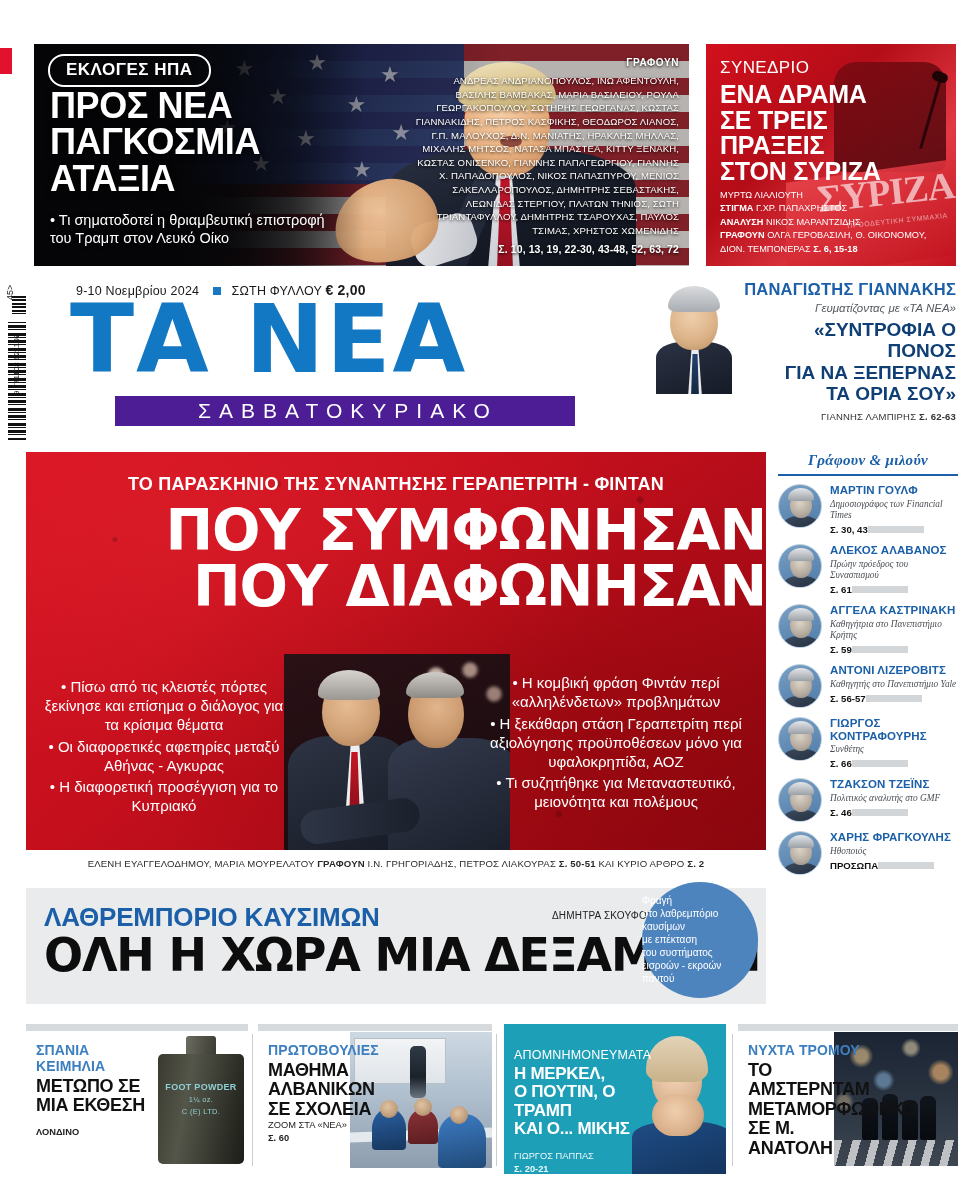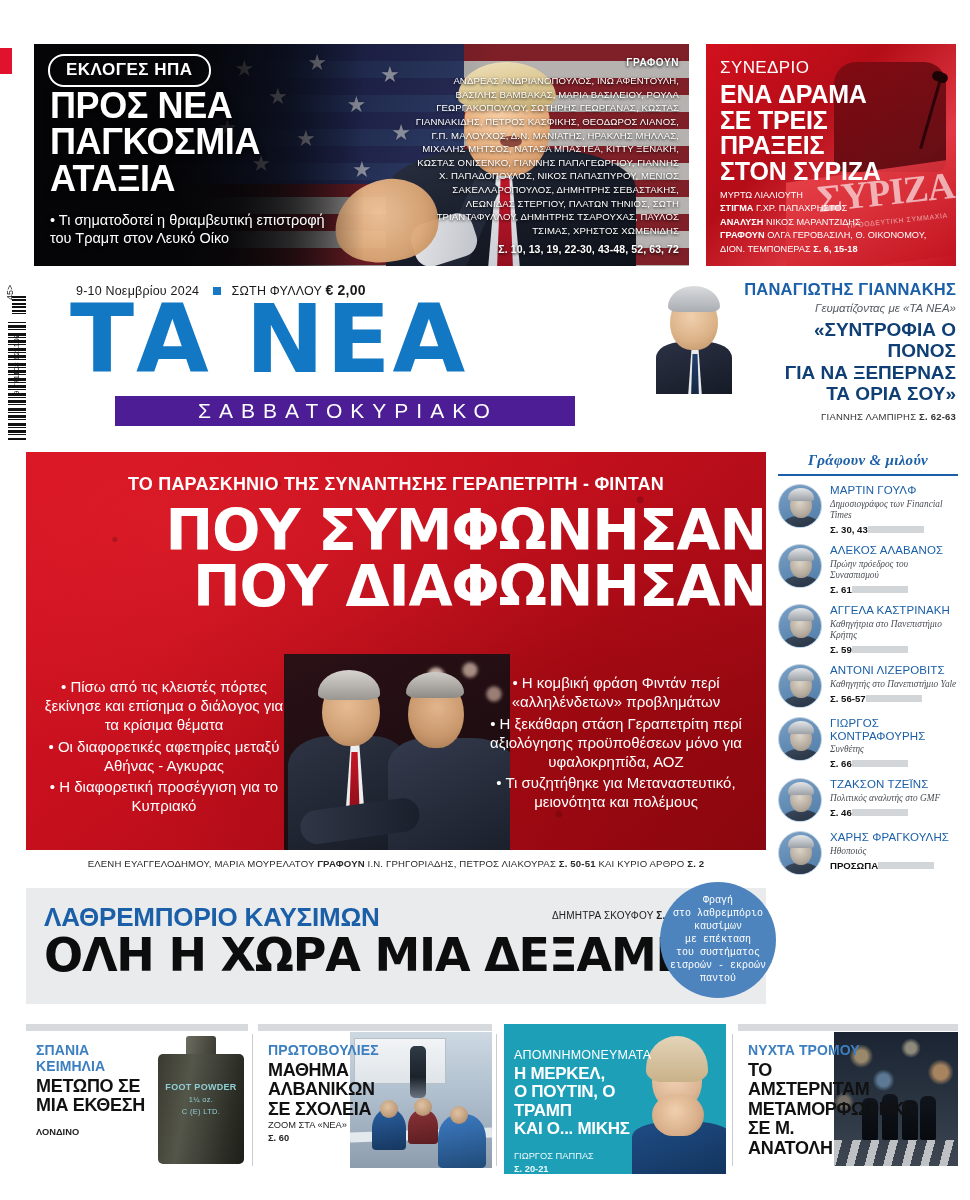--- a/index.html
+++ b/index.html
@@ -430,21 +430,21 @@
     border-radius: 50% 50% 18% 18% / 80% 80% 20% 20%;
     background: linear-gradient(180deg, #e4e6e8 0%, #9ba1a7 100%);
   }
   .av-body {
     position: absolute; left: 4px; top: 31px; width: 36px; height: 16px;
     border-radius: 40% 40% 0 0 / 60% 60% 0 0;
     background: linear-gradient(160deg, #3b4a5e 0%, #222c3a 100%);
   }
   .sb-text { flex: 1 1 auto; min-width: 0; }
   .sb-name {
-    color: #1a5fa8; font-weight: 400; font-size: 11.5px; line-height: 1.1;
+    color: #1a5fa8; font-weight: 700; font-size: 11.5px; line-height: 1.1;
     letter-spacing: .1px;
   }
   .sb-role {
     color: #4a4f55; font-size: 9.3px; line-height: 1.2; margin-top: 2px;
     font-style: italic;
     font-family: "Liberation Serif", serif;
   }
   .sb-page-row { display: flex; align-items: center; margin-top: 3px; }
   .sb-page { color: #111; font-weight: 700; font-size: 9.6px; }
   .sb-bar { flex: 1 1 auto; height: 7px; background: #d3d6d9; max-width: 56px; }
@@ -463,24 +463,24 @@
     font-size: 10px; color: #222; letter-spacing: .2px;
   }
   .fuel-by b { font-weight: 700; }
   .fuel-head {
     position: absolute; left: 18px; top: 44px;
     color: #0d0d0d; font-weight: 700; font-size: 46px; line-height: 1;
     letter-spacing: -1.2px;
     font-family: "DejaVu Sans", sans-serif;
   }
   .fuel-circle {
-    position: absolute; left: 660px; top: 882px; width: 116px; height: 116px;
+    position: absolute; left: 642px; top: 882px; width: 116px; height: 116px;
     border-radius: 50%; background: #4e84bd;
-    color: #ffffff; text-align: center;
-    font-size: 10px; line-height: 1.3; padding-top: 12px; font-family: Liberation Mono, monospace;
+    color: #ffffff; text-align: left;
+    font-size: 10px; line-height: 1.3; padding-top: 12px;
   }
   .fuel-circle p { margin: 0; }
 
   
   .bottom-row {
     position: absolute; left: 26px; top: 1024px; width: 932px; height: 150px;
   }
   .bbox { position: absolute; top: 0; height: 150px; overflow: hidden; }
   .bbox .topbar { position: absolute; left: 0; top: 0; width: 100%; height: 7px; background: #d7dadd; }
   .bdivider { position: absolute; top: 10px; width: 1px; height: 132px; background: #c9ccd0; }

